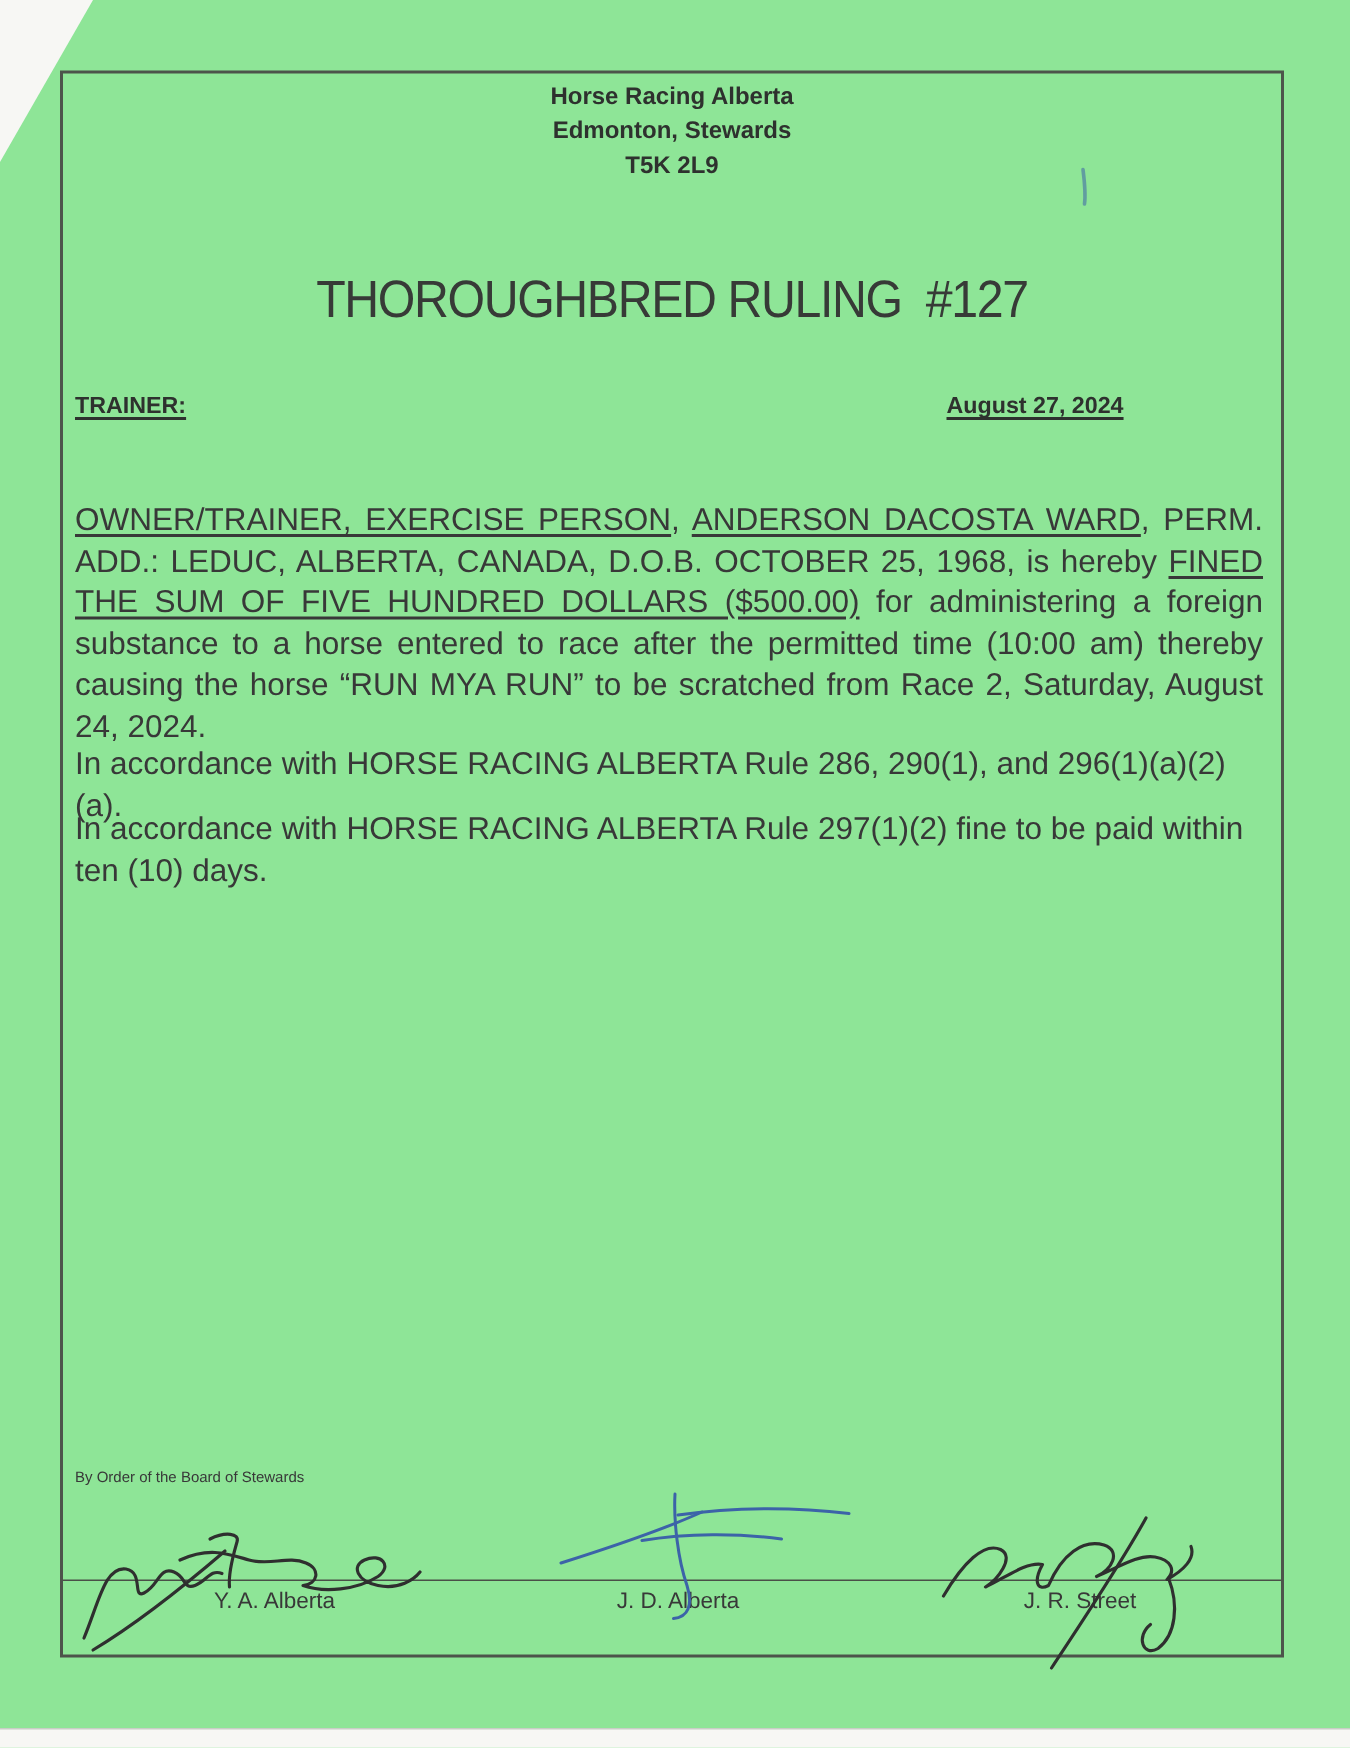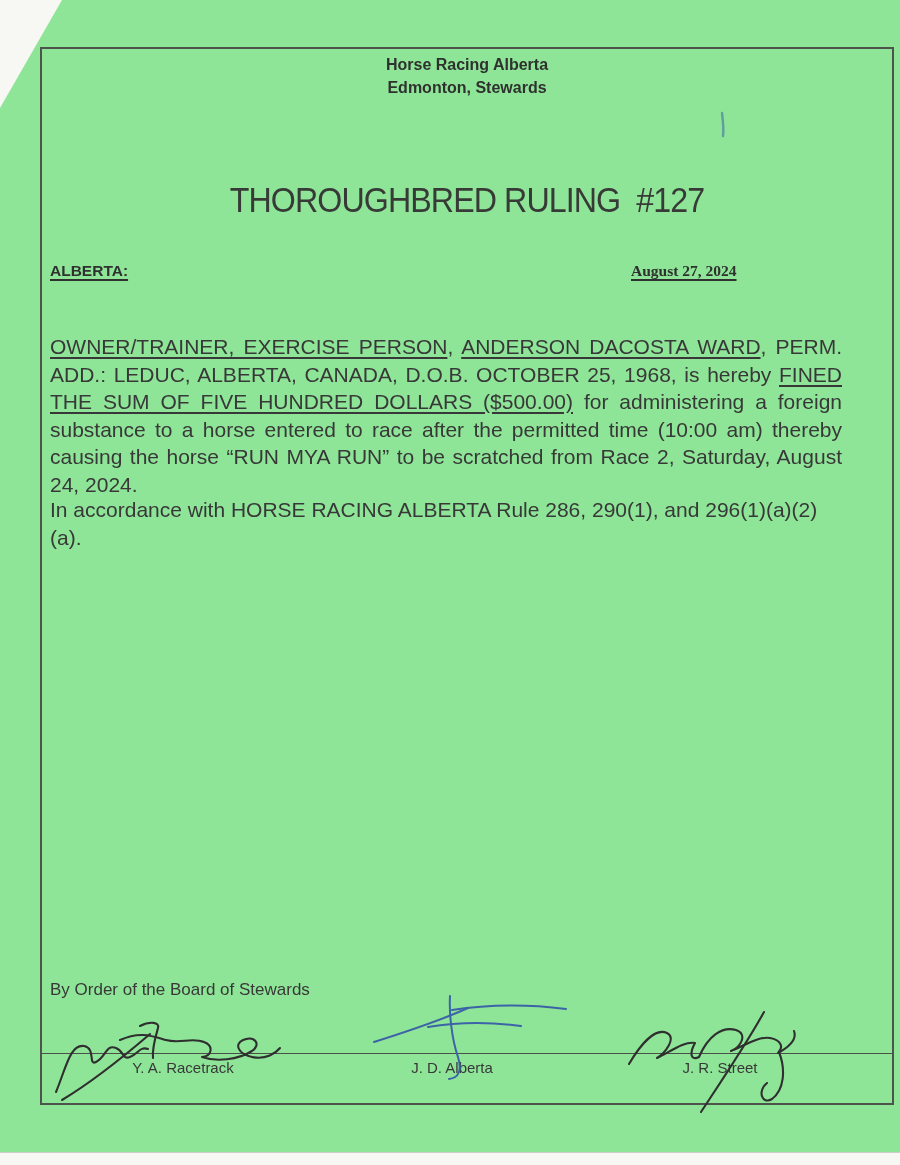--- a/index.html
+++ b/index.html
@@ -19,86 +19,87 @@
     position:absolute;left:0;top:0;width:0;height:0;
     border-top:108px solid var(--edge);border-right:62px solid transparent;
   }
   .bottom-strip{
     position:absolute;left:0;top:1152px;width:900px;height:13px;
     background:var(--edge);border-top:1px solid #c9cec6;
   }
   .letter{
     position:absolute;left:40px;top:47px;width:812px;height:1054px;
     border:2px solid var(--border);
-    padding-left:38px;
   }
   .org-header{
     position:absolute;left:0;top:4px;width:100%;text-align:center;
     font-weight:bold;font-size:16px;line-height:23px;color:var(--ink-bold);
   }
   .ruling-title{
     position:absolute;left:0;top:131px;width:100%;text-align:center;
     font-size:35px;line-height:40px;color:#373a37;white-space:pre;
     letter-spacing:-1px;transform:scaleX(.92);
   }
   .meeting-row{
     position:absolute;left:0;top:213px;width:100%;height:24px;
     font-weight:bold;font-size:15.5px;color:var(--ink-bold);
   }
   .meeting-row .label{position:absolute;left:8px;}
   .meeting-row .venue{position:absolute;left:104px;}
-  .meeting-row .date{position:absolute;left:589px;font-family:Liberation Serif, serif;}
+  .meeting-row .date{position:absolute;left:589px;}
   .u{text-decoration:underline;text-decoration-thickness:1.5px;text-underline-offset:3px;}
   .body-par{
     position:absolute;left:8px;width:792px;
     font-size:21px;line-height:27.5px;color:var(--ink);
   }
   .p1{top:284px;text-align:justify;}
   .p2{top:436px;margin-top:11px;}
   .p3{top:490px;}
-  .by-order{position:absolute;left:8px;top:931px;font-size:17px;color:var(--ink);}
+  .by-order{position:absolute;left:8px;top:931px;font-size:10px;color:var(--ink);}
   .sig-line{position:absolute;left:0;top:1004px;width:100%;height:0;border-top:1.5px solid #4a4f48;}
   .sig-name{position:absolute;top:1010px;font-size:15px;color:var(--ink);transform:translateX(-50%);white-space:nowrap;}
   .sig-name.n1{left:141px;}
   .sig-name.n2{left:410px;}
   .sig-name.n3{left:678px;}
   svg.ink-layer{position:absolute;left:0;top:0;width:900px;height:1165px;pointer-events:none;}
   .sig-dark{fill:none;stroke:var(--sig-ink);stroke-width:2.1;stroke-linecap:round;stroke-linejoin:round;}
   .sig-blue{fill:none;stroke:var(--blue-ink);stroke-width:2;stroke-linecap:round;stroke-linejoin:round;}
   .pen-faint{fill:none;stroke:var(--blue-ink);stroke-width:2.4;stroke-linecap:round;opacity:.55;}
 </style>
 </head>
 <body>
 
 <div class="paper">
 
   <div class="letter">
 
     <div class="org-header">
       <div>Horse Racing Alberta</div>
       <div>Edmonton, Stewards</div>
+      <div>T5K 2L9</div>
     </div>
 
     <div class="ruling-title">THOROUGHBRED RULING  #127</div>
 
     <div class="meeting-row">
-      <span class="label u">ALBERTA:</span>
+      <span class="label u">TRAINER:</span>
       <span class="date u">August 27, 2024</span>
     </div>
 
     <div class="body-par p1"><span class="u">OWNER/TRAINER, EXERCISE PERSON</span><span>, </span><span class="u">ANDERSON DACOSTA WARD</span><span>, PERM. ADD.: LEDUC, ALBERTA, CANADA, D.O.B. OCTOBER 25, 1968, is hereby </span><span class="u">FINED THE SUM OF FIVE HUNDRED DOLLARS ($500.00)</span><span> for administering a foreign substance to a horse entered to race after the permitted time (10:00 am) thereby causing the horse “RUN MYA RUN” to be scratched from Race 2, Saturday, August 24, 2024.</span></div>
 
     <div class="body-par p2">In accordance with HORSE RACING ALBERTA Rule 286, 290(1), and 296(1)(a)(2)(a).</div>
 
+    <div class="body-par p3">In accordance with HORSE RACING ALBERTA Rule 297(1)(2) fine to be paid within ten (10) days.</div>
 
     <div class="by-order">By Order of the Board of Stewards</div>
 
     <div class="sig-line"></div>
 
-    <span class="sig-name n1">Y. A. Racetrack</span>
+    <span class="sig-name n1">Y. A. Alberta</span>
     <span class="sig-name n2">J. D. Alberta</span>
     <span class="sig-name n3">J. R. Street</span>
   </div>
 
   <svg class="ink-layer" viewBox="0 0 900 1165">
 
     <g>
       <path class="sig-dark" d="M56,1092 C66,1068 70,1044 84,1046 C96,1048 88,1066 96,1062 C106,1057 106,1044 116,1048 C124,1051 122,1060 130,1057 C138,1054 140,1046 148,1049"></path>
       <path class="sig-dark" d="M140,1026 C150,1021 160,1022 158,1028 C156,1035 152,1048 153,1058"></path>
       <path class="sig-dark" d="M120,1040 C140,1031 152,1036 166,1040 C180,1044 192,1037 204,1042 C214,1046 212,1056 202,1057 C216,1062 238,1060 252,1051 C262,1044 254,1035 243,1040 C234,1044 238,1054 252,1057 C266,1060 276,1053 280,1048"></path>

